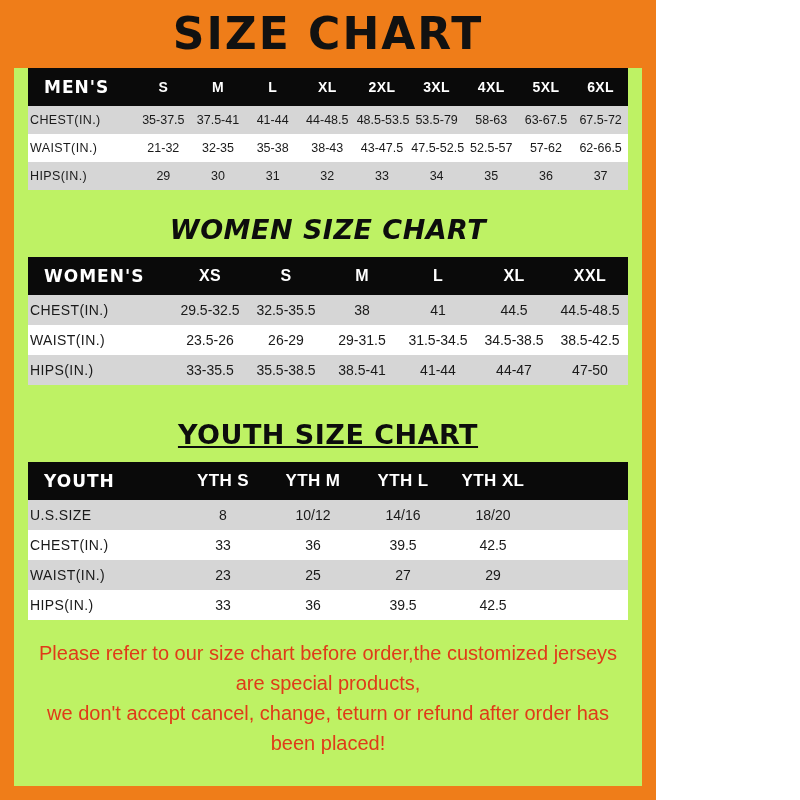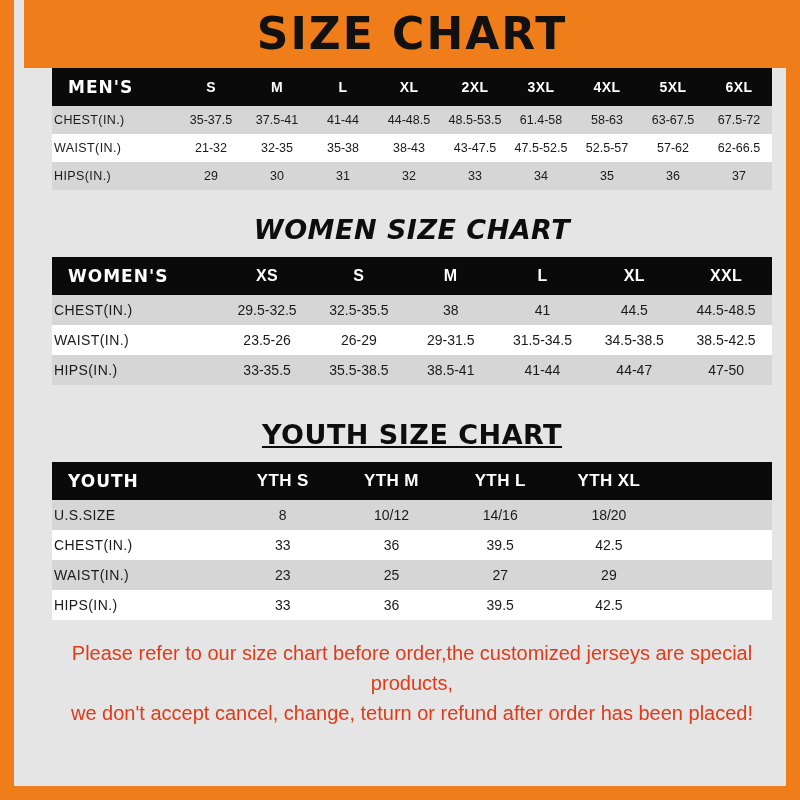--- a/index.html
+++ b/index.html
@@ -8,27 +8,26 @@
   }
   body {
     width: 800px;
     height: 800px;
     background: #ffffff;
     font-family: "Liberation Sans", sans-serif;
     overflow: hidden;
   }
   .page {
     position: relative;
-    width: 800px;
+    width: 656px;
     height: 800px;
     box-sizing: border-box;
     border-left: 14px solid #ef7d19;
     border-right: 14px solid #ef7d19;
-    background: #e5e5e5;
-    padding-left: 24px;
+    background: #bef264;
   }
   .banner {
     height: 68px;
     background: #ef7d19;
     display: flex;
     align-items: center;
     justify-content: center;
     margin-left: -14px;
     margin-right: -14px;
     padding-left: 14px;
@@ -163,21 +162,21 @@
         </tr>
       </thead>
       <tbody>
         <tr class="row-alt">
           <td class="first-col">CHEST(IN.)</td>
           <td>35-37.5</td>
           <td>37.5-41</td>
           <td>41-44</td>
           <td>44-48.5</td>
           <td>48.5-53.5</td>
-          <td>61.4-58</td>
+          <td>53.5-79</td>
           <td>58-63</td>
           <td>63-67.5</td>
           <td>67.5-72</td>
         </tr>
         <tr class="row-plain">
           <td class="first-col">WAIST(IN.)</td>
           <td>21-32</td>
           <td>32-35</td>
           <td>35-38</td>
           <td>38-43</td>

